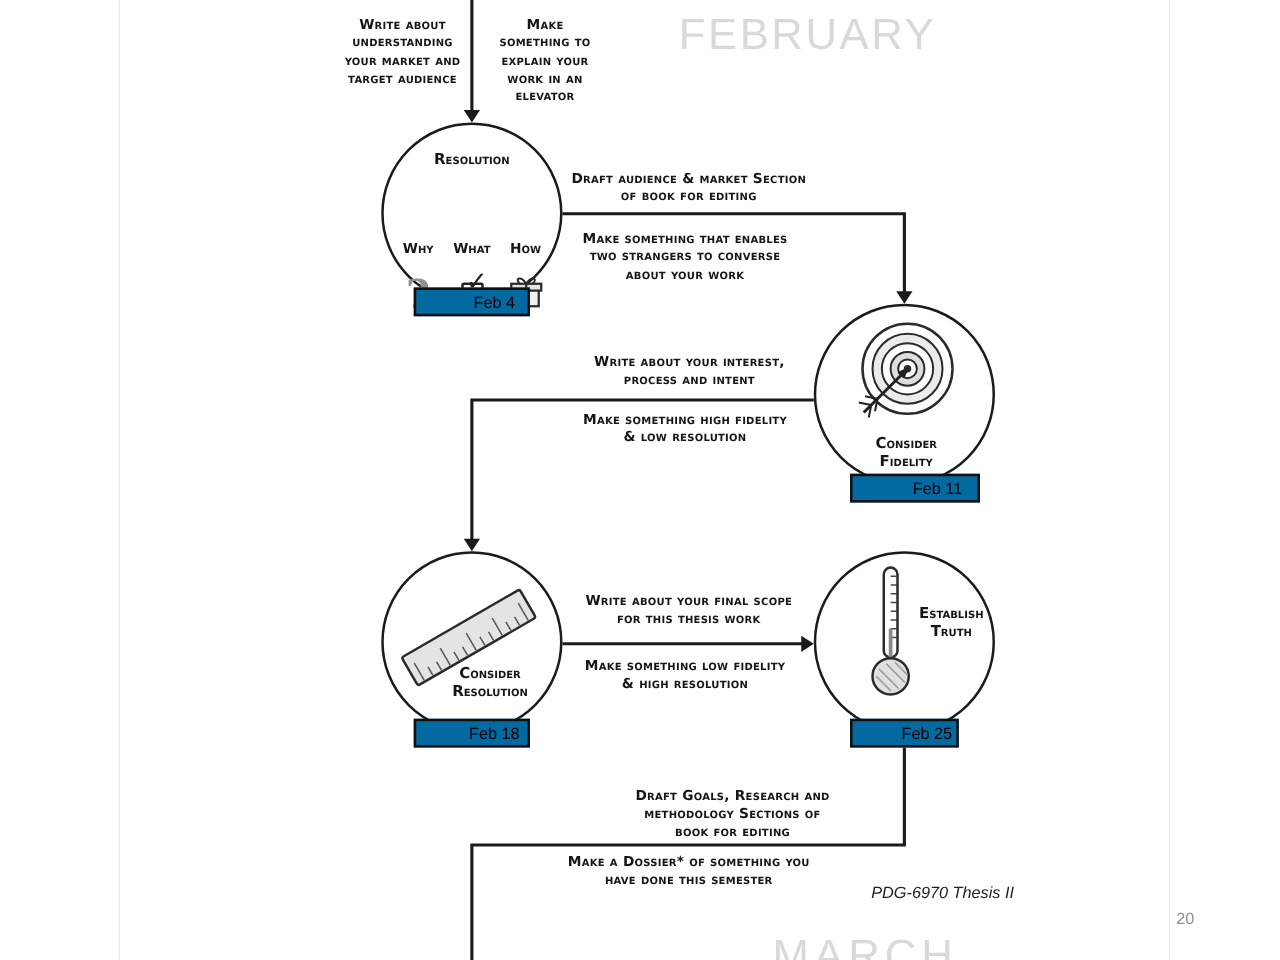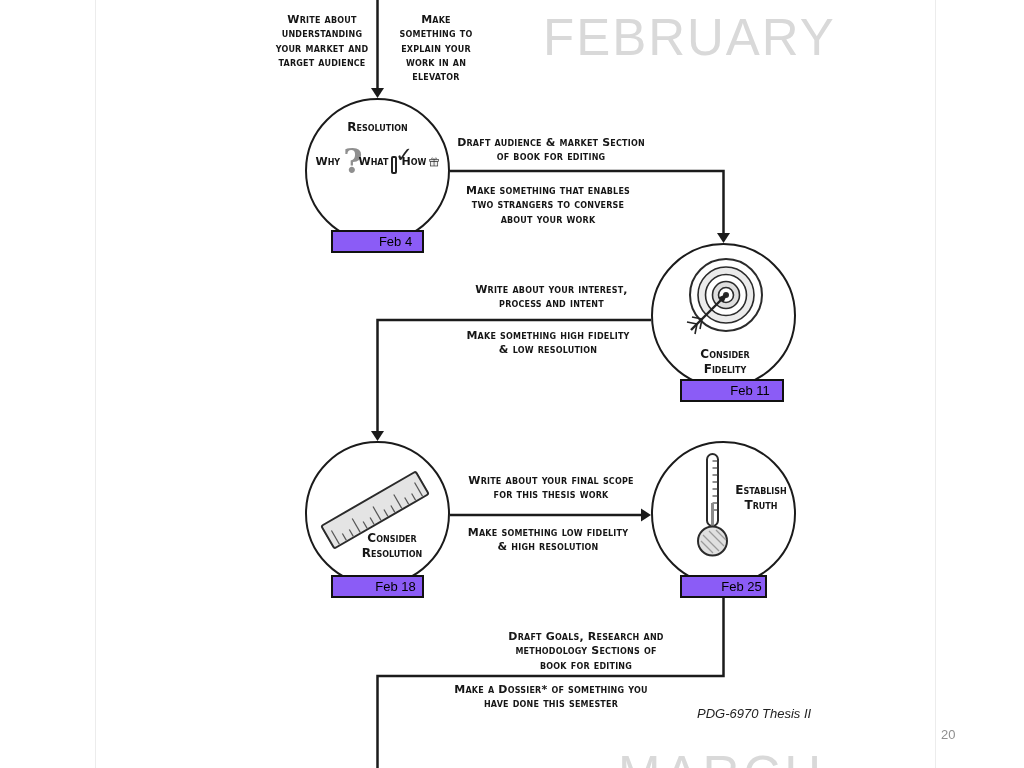--- a/index.html
+++ b/index.html
@@ -7,21 +7,21 @@
   .canvas {
     position:relative; width:1024px; height:768px; background:#fff;
     overflow:hidden; font-family:"DejaVu Sans", sans-serif;
   }
   .slide-edge { position:absolute; top:0; bottom:0; width:1px; background:#ececec; }
   .edge-left { left:95px; }
   .edge-right { left:935px; }
 
   .month {
     position:absolute; font-family:"Liberation Sans", sans-serif;
-    font-weight:400; color:#d9d9d9; font-size:51px; letter-spacing:2px;
+    font-weight:400; color:#d9d9d9; font-size:35px; letter-spacing:2px;
     white-space:nowrap;
   }
   .month-top { left:543px; top:8px; }
   .month-bottom { left:618px; top:745px; letter-spacing:4px; }
 
   .connectors { position:absolute; left:0; top:0; }
 
   .hand {
     position:absolute; font-weight:700; font-variant:small-caps;
     font-size:11px; line-height:1.3; letter-spacing:.2px; color:#161616;
@@ -32,21 +32,21 @@
     position:absolute; width:145px; height:145px; border:2.5px solid #1b1b1b;
     border-radius:50%; background:#fff; z-index:2;
   }
   .node-title {
     position:absolute; font-weight:700; font-variant:small-caps;
     font-size:12px; line-height:1.25; color:#161616; text-align:center; z-index:3;
   }
   .nc-title { top:20px; left:0; right:0; }
 
   .whw-row { position:absolute; top:44px; left:0; right:0; display:flex; justify-content:center; gap:5px; }
-  .whw-col { width:38px; display:flex; flex-direction:row; align-items:center; gap:3px; }
+  .whw-col { width:38px; display:flex; flex-direction:column; align-items:center; gap:13px;margin-top:48px; }
   .whw-label { font-weight:700; font-variant:small-caps; font-size:11px; color:#161616; }
   .q-mark {
     font-family:"DejaVu Serif", serif; font-weight:700; font-size:33px;
     color:#8f8f8f; line-height:1; margin-top:1px;
   }
   .checkbox-icon {
     position:relative; width:18px; height:18px; border:2.2px solid #222;
     border-radius:2px; margin-top:8px; background:#fff;
   }
   .check { position:absolute; left:2px; top:-13px; font-size:21px; font-weight:700; color:#222; line-height:1; }
@@ -55,21 +55,21 @@
   .bullseye-svg { position:absolute; left:30px; top:10px; }
   .fid-title { left:32px; top:102px; width:80px; }
 
   .ruler-svg { position:absolute; left:12px; top:50px; transform:rotate(-30deg); }
   .res-title { left:30px; top:88px; width:110px; }
 
   .thermo-svg { position:absolute; left:42px; top:8px; }
   .truth-title { left:74px; top:40px; width:68px; }
 
   .date-box {
-    position:absolute; height:23px; border:2px solid #111; background:#8b5cf6;
+    position:absolute; height:23px; border:2px solid #111; background:#0369a1;
     display:flex; align-items:center; justify-content:center;
     font-family:"Liberation Sans", sans-serif; font-size:13px; color:#000; z-index:4;padding-left:36px;
   }
 
   .footer-text {
     position:absolute; left:697px; top:706px;
     font-family:"Liberation Sans", sans-serif; font-style:italic;
     font-size:13px; color:#222;
   }
   .page-number {

